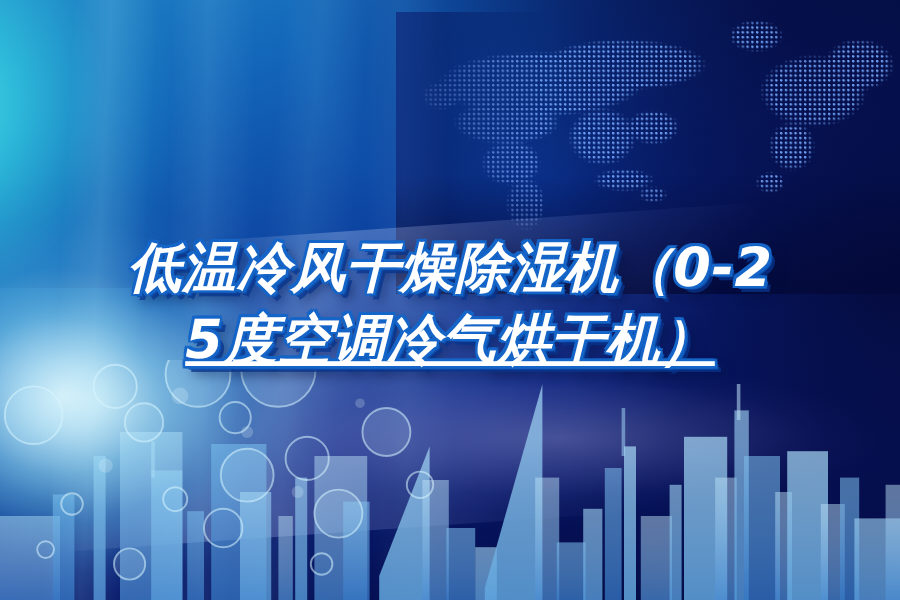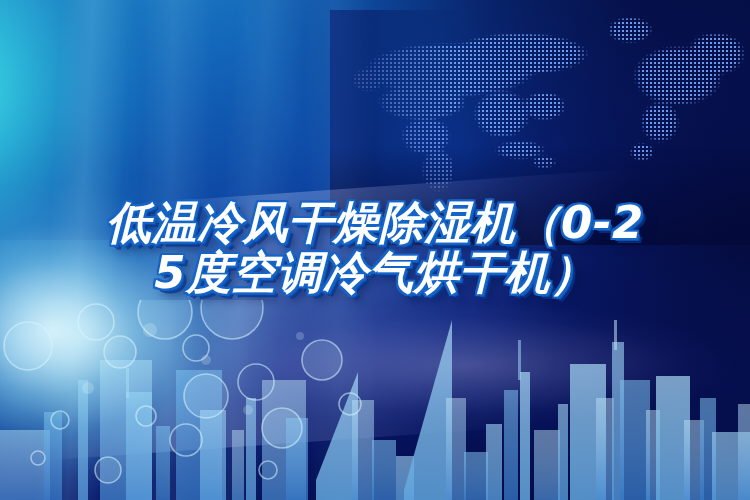--- a/index.html
+++ b/index.html
@@ -208,21 +208,21 @@
     white-space:nowrap;
     text-shadow:
        2px 0 0 #1565c8,  -2px 0 0 #1565c8,
        0 2px 0 #1565c8,  0 -2px 0 #1565c8,
        2px 2px 0 #1565c8, -2px 2px 0 #1565c8,
        2px -2px 0 #1565c8, -2px -2px 0 #1565c8,
        3px 3px 0 #0d4fae,
        5px 5px 0 rgba(8,52,140,0.75),
        7px 7px 10px rgba(2,14,60,0.55);
   }
-  .tline2 { margin-top:4px; }
+  .tline2 { margin-top:14px;text-decoration:underline; }
 </style>
 </head>
 <body>
 
 <div id="poster">
 
   <div class="layer" id="base"></div>
   <div class="layer" id="navy-tr"></div>
   <div class="layer" id="navy-r"></div>
 

